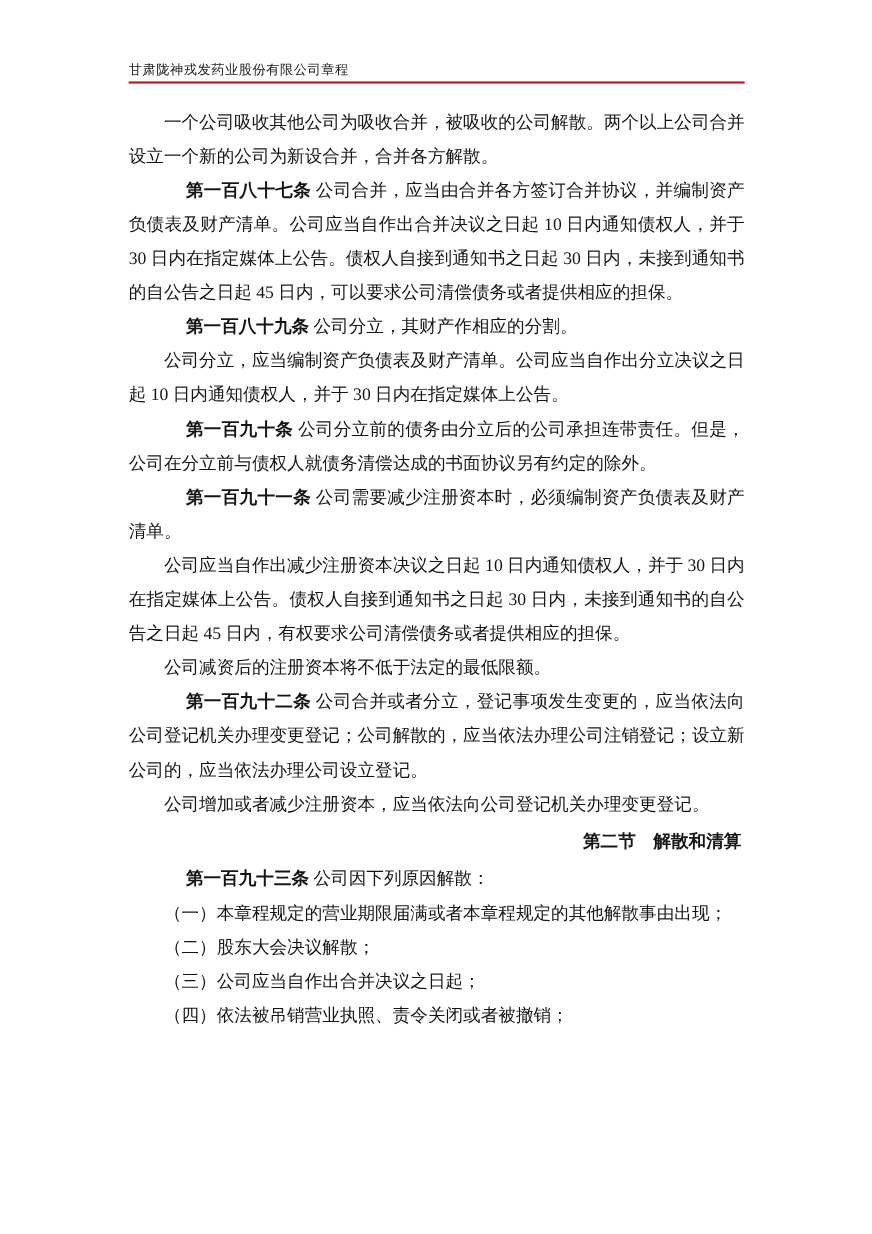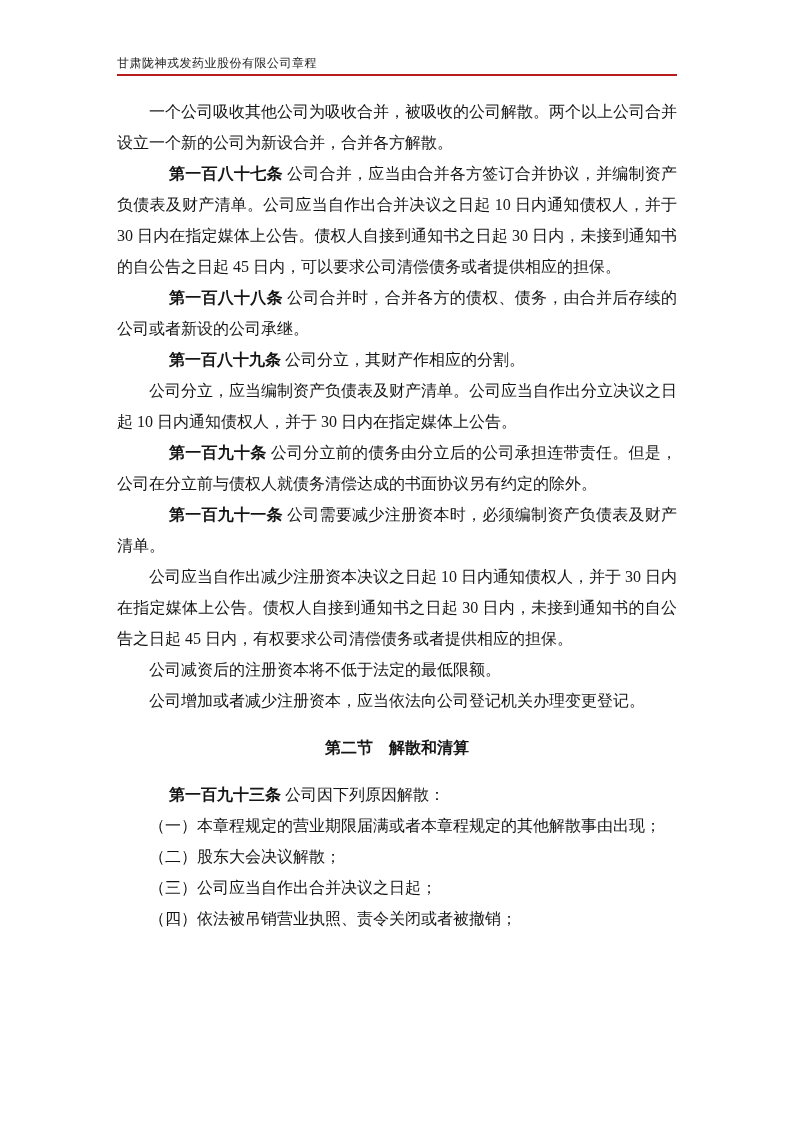--- a/index.html
+++ b/index.html
@@ -38,23 +38,23 @@
     font-size: 16px;
     line-height: 31px;
     text-align: justify;
     word-break: break-all;
   }
   .para {
     margin: 0;
     text-indent: 2em;
   }
   .section-heading {
-    margin: 16px;
+    margin: 3px;
     text-indent: 0;
-    text-align: center;
+    text-align: right;
     font-weight: bold;
   }
   .art {
     font-weight: bold;
     margin-left: 20px;
   }
   .page-number {
     position: absolute;
     left: 117px;
     top: 1036px;
@@ -69,27 +69,27 @@
 
 <div class="page">
 
   <div class="header">
     <div class="header-title">甘肃陇神戎发药业股份有限公司章程</div>
   </div>
 
   <div class="doc-body">
       <p class="para"><span>一个公司吸收其他公司为吸收合并，被吸收的公司解散。两个以上公司合并设立一个新的公司为新设合并，合并各方解散。</span></p>
       <p class="para"><b class="art">第一百八十七条 </b><span>公司合并，应当由合并各方签订合并协议，并编制资产负债表及财产清单。公司应当自作出合并决议之日起 10 日内通知债权人，并于 30 日内在指定媒体上公告。债权人自接到通知书之日起 30 日内，未接到通知书的自公告之日起 45 日内，可以要求公司清偿债务或者提供相应的担保。</span></p>
-      <p class="para"><b class="art">第一百八十八条 </b><span>公司合并时，合并各方的债权、债务，由合并后存续的公司或者新设的公司承继。</span></p>
       <p class="para"><b class="art">第一百八十九条 </b><span>公司分立，其财产作相应的分割。</span></p>
       <p class="para"><span>公司分立，应当编制资产负债表及财产清单。公司应当自作出分立决议之日起 10 日内通知债权人，并于 30 日内在指定媒体上公告。</span></p>
       <p class="para"><b class="art">第一百九十条 </b><span>公司分立前的债务由分立后的公司承担连带责任。但是，公司在分立前与债权人就债务清偿达成的书面协议另有约定的除外。</span></p>
       <p class="para"><b class="art">第一百九十一条 </b><span>公司需要减少注册资本时，必须编制资产负债表及财产清单。</span></p>
       <p class="para"><span>公司应当自作出减少注册资本决议之日起 10 日内通知债权人，并于 30 日内在指定媒体上公告。债权人自接到通知书之日起 30 日内，未接到通知书的自公告之日起 45 日内，有权要求公司清偿债务或者提供相应的担保。</span></p>
       <p class="para"><span>公司减资后的注册资本将不低于法定的最低限额。</span></p>
+      <p class="para"><b class="art">第一百九十二条 </b><span>公司合并或者分立，登记事项发生变更的，应当依法向公司登记机关办理变更登记；公司解散的，应当依法办理公司注销登记；设立新公司的，应当依法办理公司设立登记。</span></p>
       <p class="para"><span>公司增加或者减少注册资本，应当依法向公司登记机关办理变更登记。</span></p>
       <p class="section-heading"><span>第二节　解散和清算</span></p>
       <p class="para"><b class="art">第一百九十三条 </b><span>公司因下列原因解散：</span></p>
       <p class="para"><span>（一）本章程规定的营业期限届满或者本章程规定的其他解散事由出现；</span></p>
       <p class="para"><span>（二）股东大会决议解散；</span></p>
       <p class="para"><span>（三）公司应当自作出合并决议之日起；</span></p>
       <p class="para"><span>（四）依法被吊销营业执照、责令关闭或者被撤销；</span></p>
     </div>
 
 

